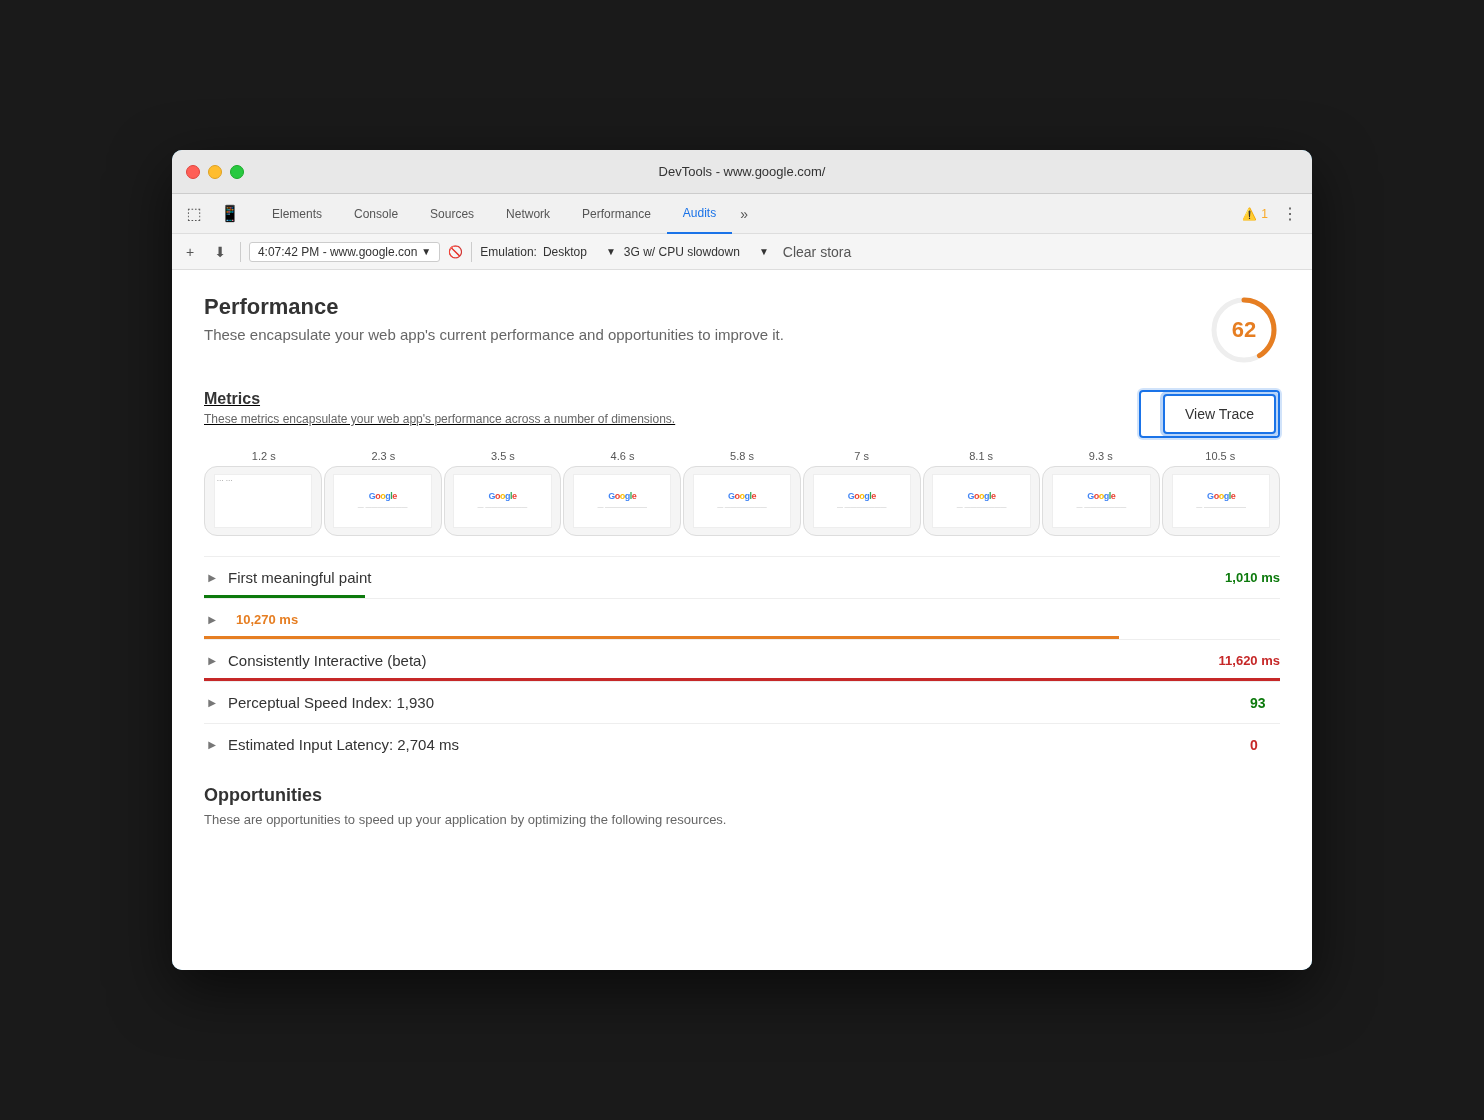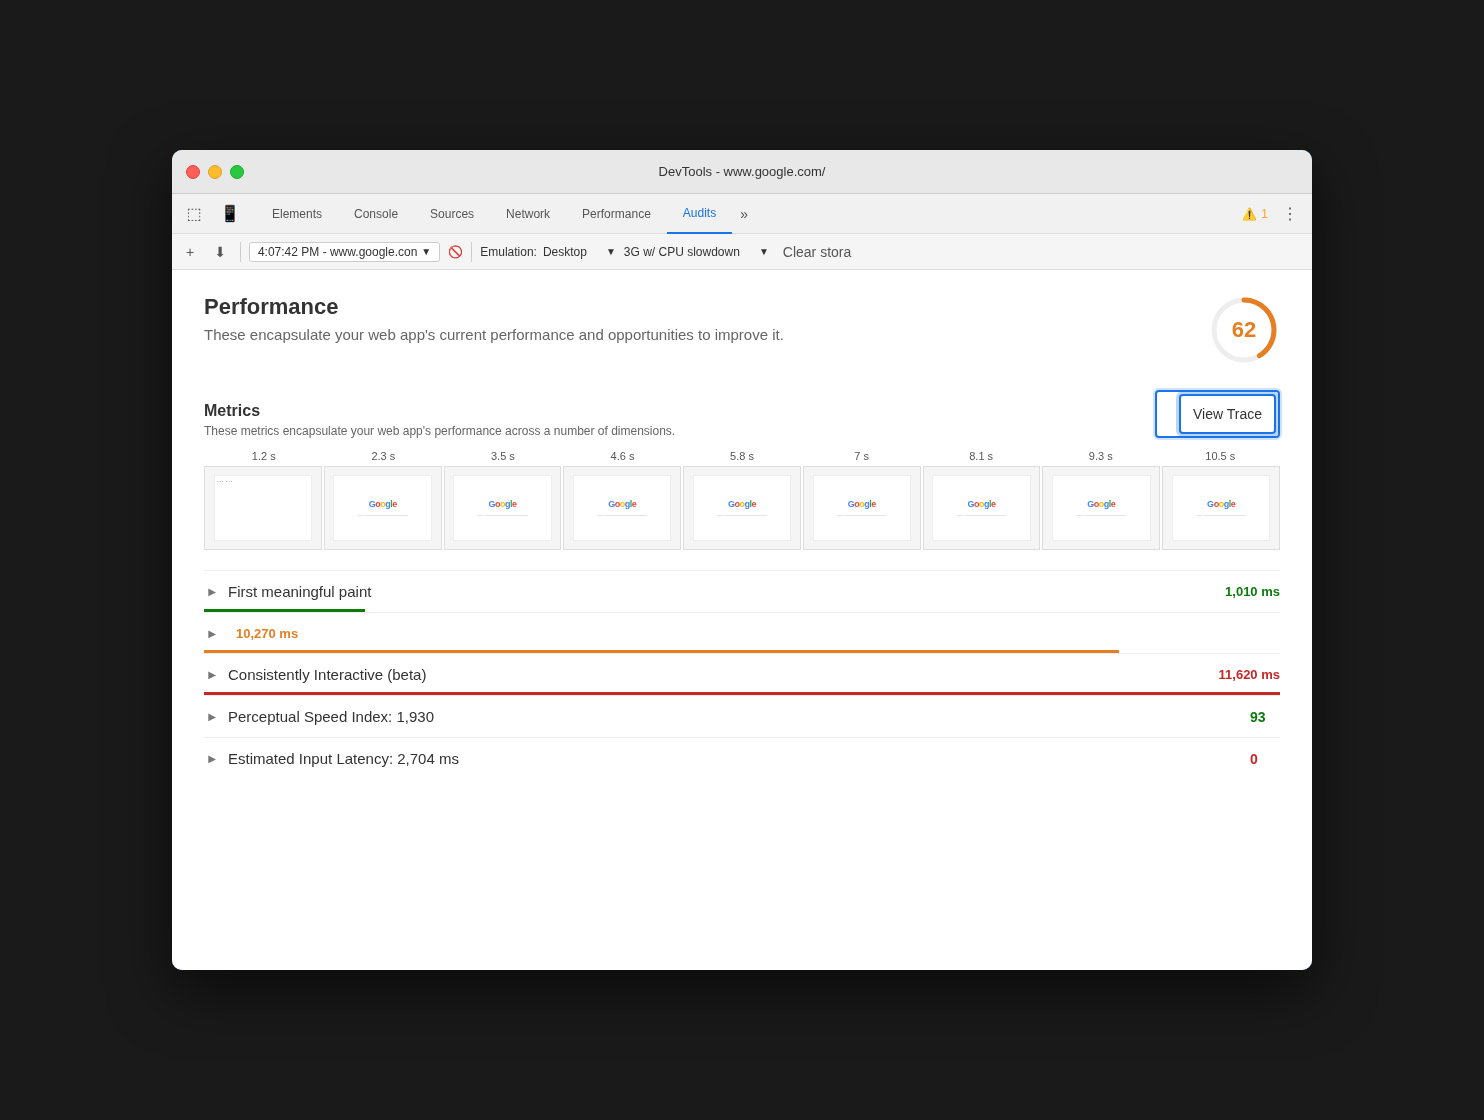--- a/index.html
+++ b/index.html
@@ -199,39 +199,40 @@
       color: #e67e22;
     }
     
     .metrics-section {
       position: relative;
       margin-bottom: 20px;
     }
     .metrics-header {
       display: flex;
       justify-content: space-between;
-      align-items: flex-end;
+      align-items: flex-start;
       margin-bottom: 12px;
+      text-decoration: underline;
     }
     .metrics-title-block h2 {
       font-size: 16px;
       font-weight: 600;
       color: #333;
       margin-bottom: 4px;
     }
     .metrics-title-block p {
       font-size: 12px;
       color: #666;
       max-width: 750px;
     }
     .view-trace-btn {
       background: #fff;
       border: 2px solid #1a73e8;
       border-radius: 4px;
-      padding: 10px 12px;
+      padding: 10px 20px;
       font-size: 14px;
       font-weight: 500;
       color: #333;
       cursor: pointer;
       box-shadow: 0 0 0 3px rgba(26,115,232,0.3);
       white-space: nowrap;
       margin-left: 20px;
       flex-shrink: 0;
     }
     
@@ -247,24 +248,24 @@
       font-size: 11px;
       color: #555;
       text-align: center;
     }
     .filmstrip-frames {
       display: flex;
       gap: 2px;
     }
     .filmstrip-frame {
       flex: 1;
-      height: 84px;
+      height: 70px;
       background: #f5f5f5;
       border: 1px solid #ddd;
-      border-radius: 0;
+      border-radius: 13px;
       display: flex;
       align-items: center;
       justify-content: center;
       overflow: hidden;
       position: relative;
     }
     .frame-inner {
       width: 85%;
       height: 80%;
       background: #fff;
@@ -557,15 +558,19 @@
         <span class="metric-score green">93</span>
       </div>
 
       <div class="metric-row">
         <div class="metric-expand">▶</div>
         <span class="metric-name">Estimated Input Latency: 2,704 ms</span>
         <span class="metric-score red">0</span>
       </div>
     </div>
 
+    <div class="opportunities-section">
+      <h2>Opportunities</h2>
+      <p>These are opportunities to speed up your application by optimizing the following resources.</p>
+    </div>
 
   </div>
 </div>
 
 </body></html>

